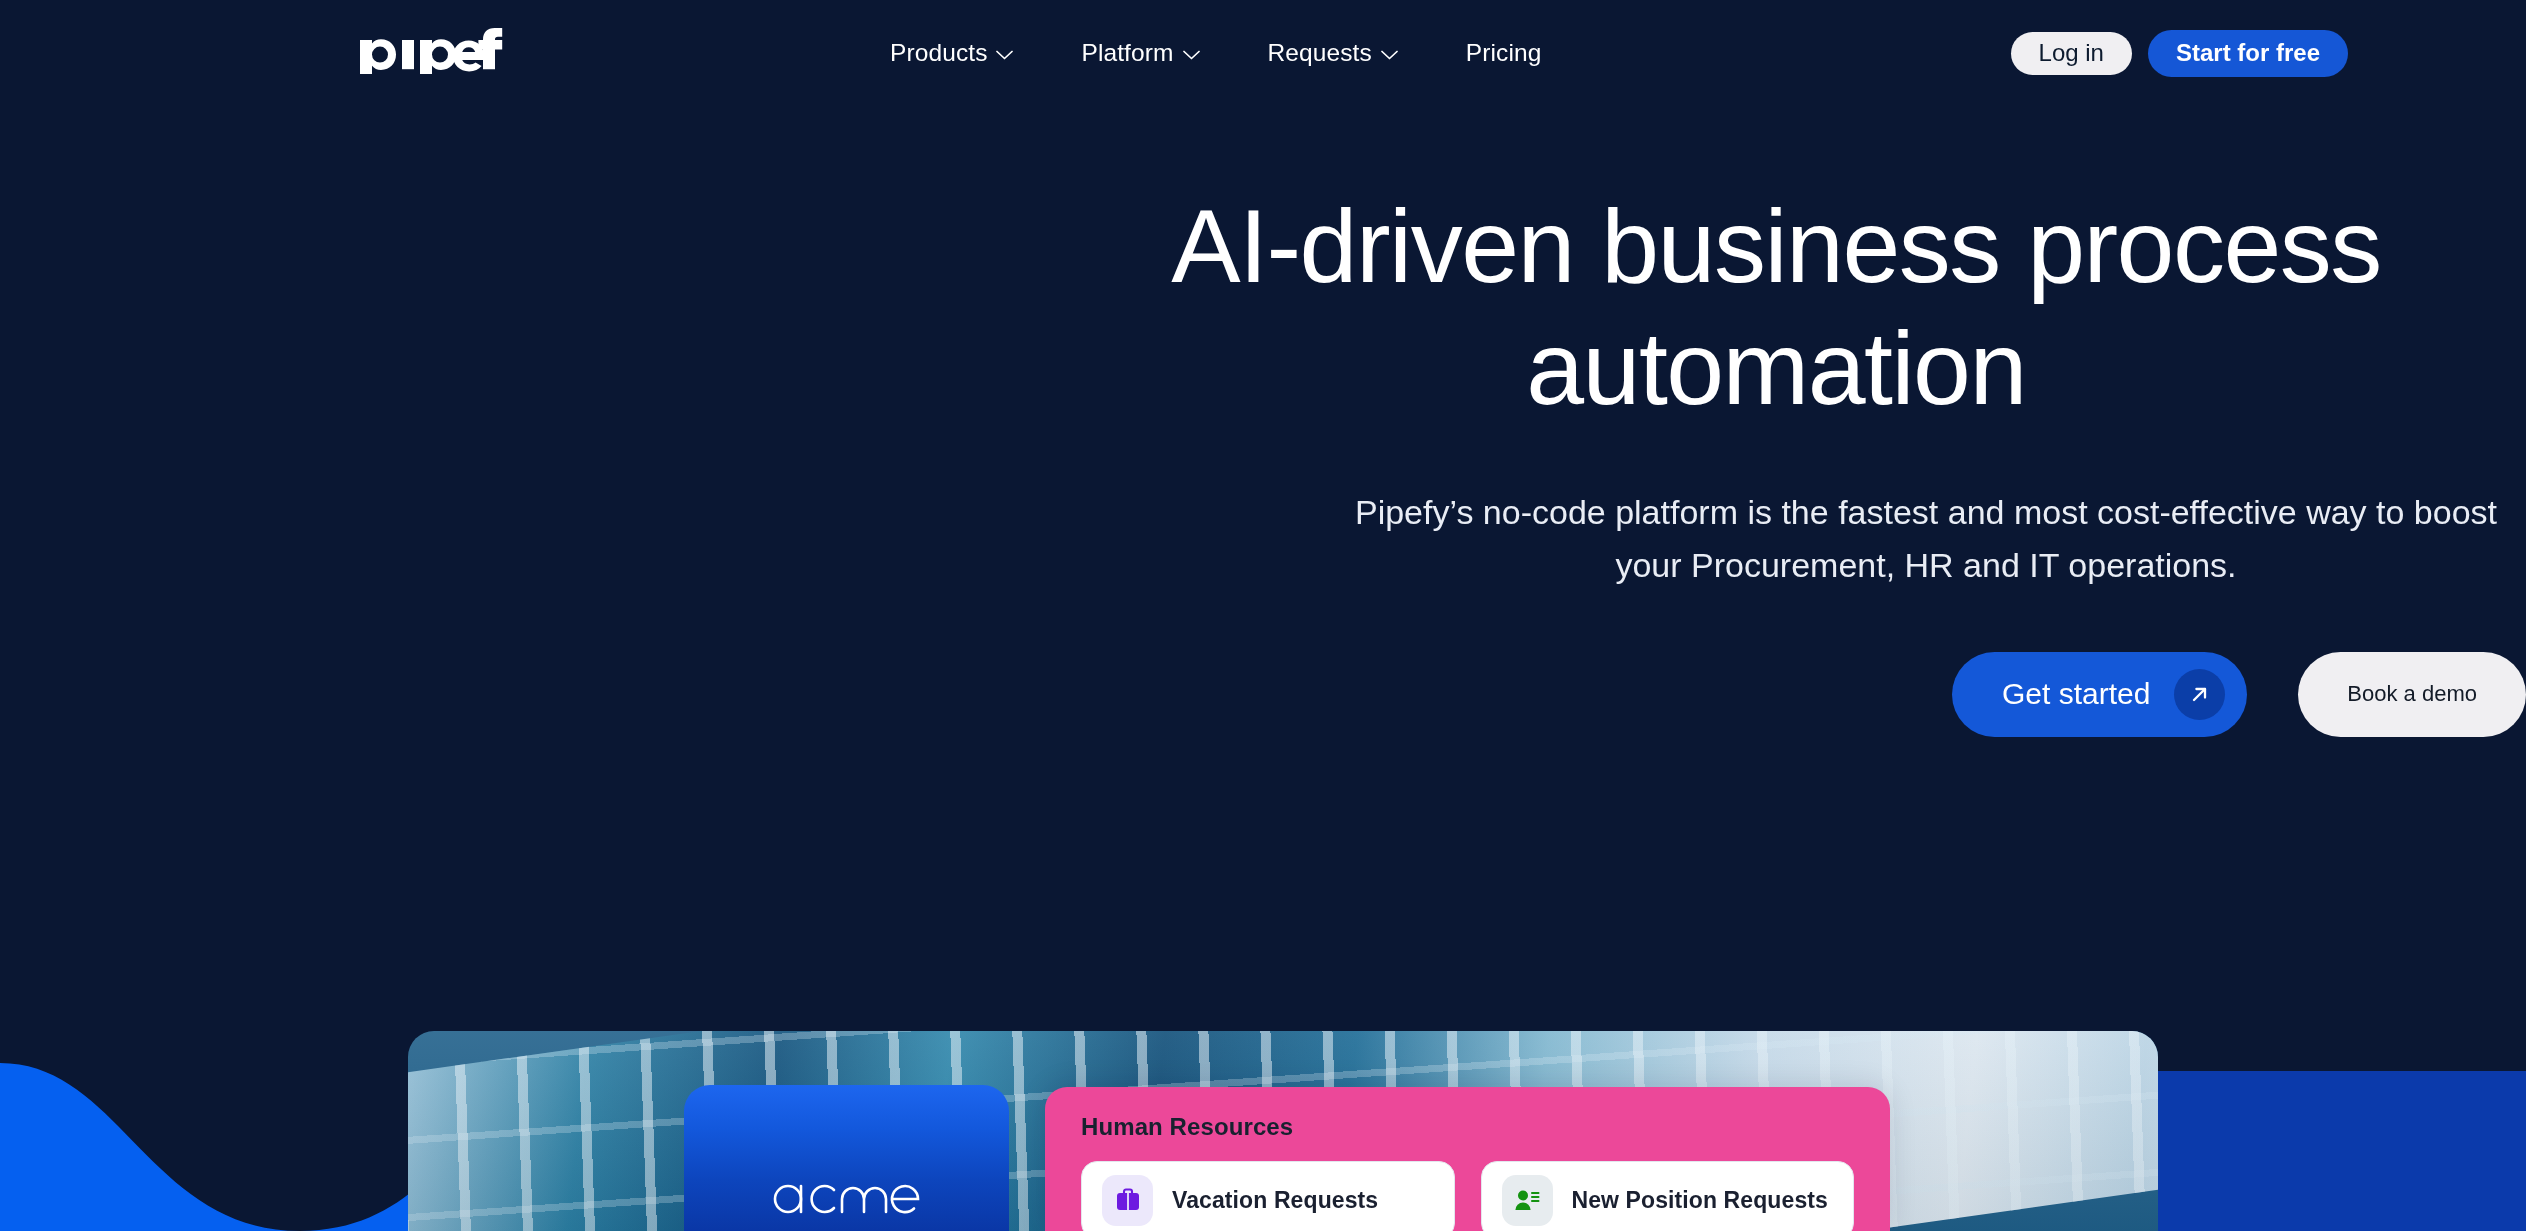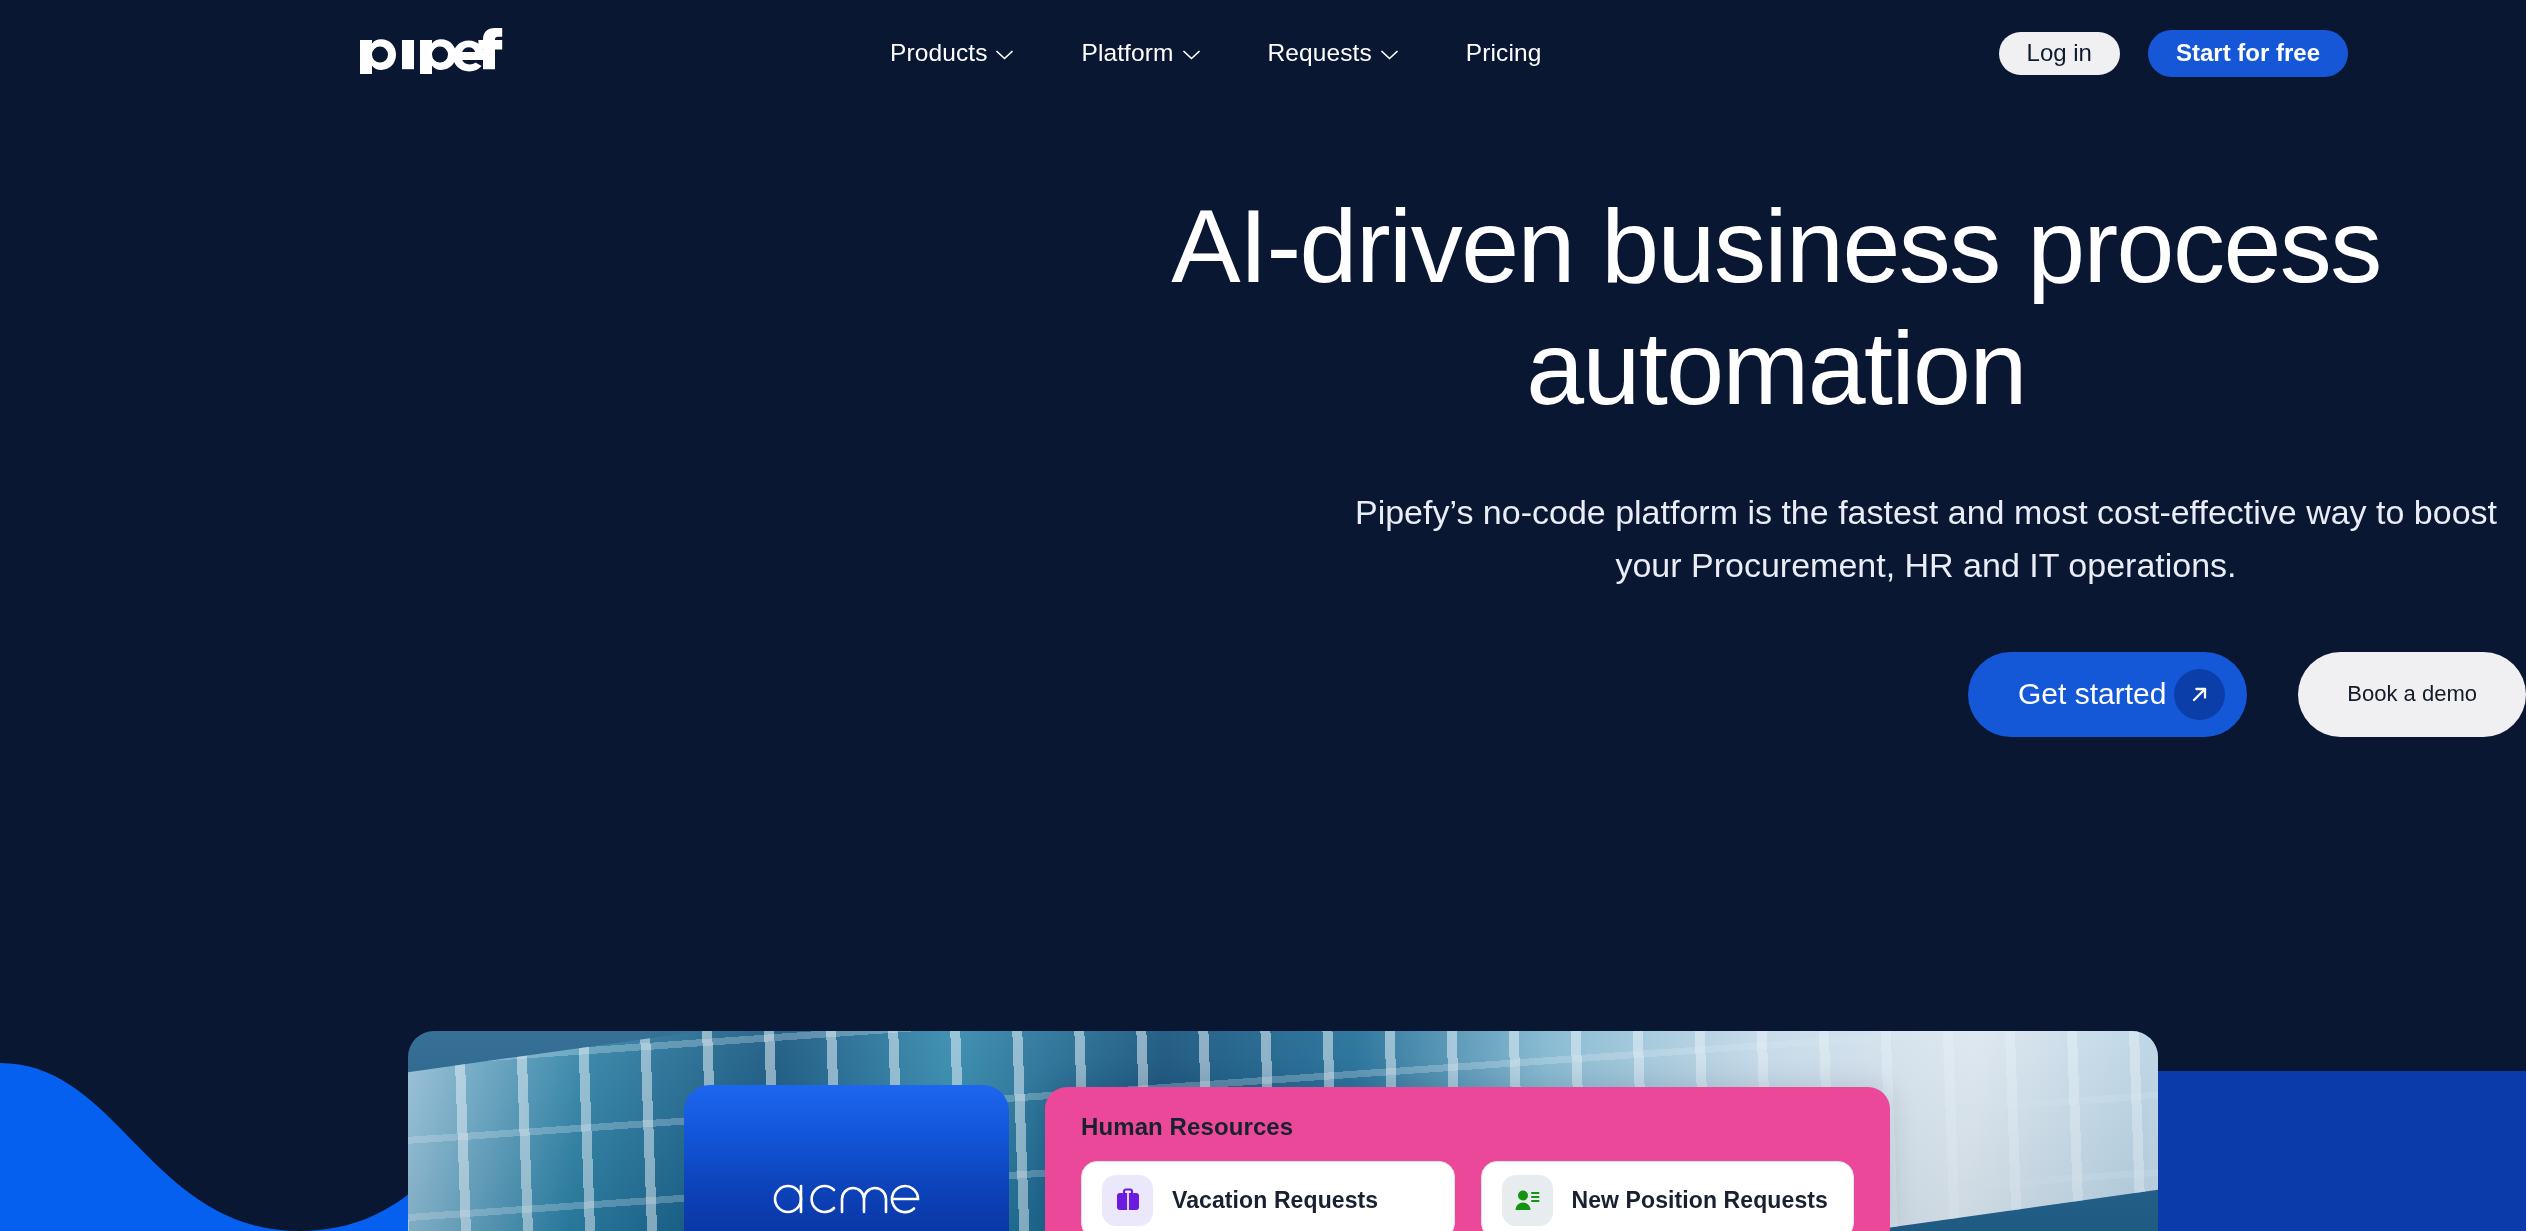--- a/index.html
+++ b/index.html
@@ -33,21 +33,21 @@
     cursor:pointer;padding:0 0;white-space:nowrap;
   }
   .nav-item + .nav-item{margin-left:60px;}
   .nav-item .chev{
     display:inline-block;width:17px;height:10px;position:relative;top:2px;
   }
   .nav-item .chev svg{display:block;}
 
   .nav-actions{
     position:absolute;right:178px;top:0;height:106px;
-    display:flex;align-items:center;gap:28px;
+    display:flex;align-items:center;gap:16px;
   }
   .btn-login{
     background:#f0eff2;color:#0d1b2f;border:none;
     font-family:inherit;font-size:24px;
     padding:0 28px;height:43px;border-radius:22px;
     cursor:pointer;display:flex;align-items:center;justify-content:center;
     white-space:nowrap;
   }
   .btn-start{
     background:#1557d6;color:#ffffff;border:none;
@@ -78,21 +78,21 @@
     font-size:34px;line-height:1.55;font-weight:normal;
   }
   .hero-ctas{
     margin-top:60px;display:flex;align-items:center;gap:51px;
   }
   .btn-get{
     background:#1458d8;color:#ffffff;border:none;
     font-family:inherit;font-size:30px;
     height:85px;border-radius:43px;
     padding:0 22px 0 50px;
-    display:flex;align-items:center;gap:8px;cursor:pointer;
+    display:flex;align-items:center;gap:24px;cursor:pointer;
     white-space:nowrap;
   }
   .btn-get .arrow-circ{
     width:51px;height:51px;border-radius:50%;
     background:#0b3ea8;display:flex;align-items:center;justify-content:center;
     flex:0 0 auto;
   }
   .btn-get .arrow-circ svg{display:block;}
   .btn-demo{
     background:#f0eff2;color:#131b28;border:none;

